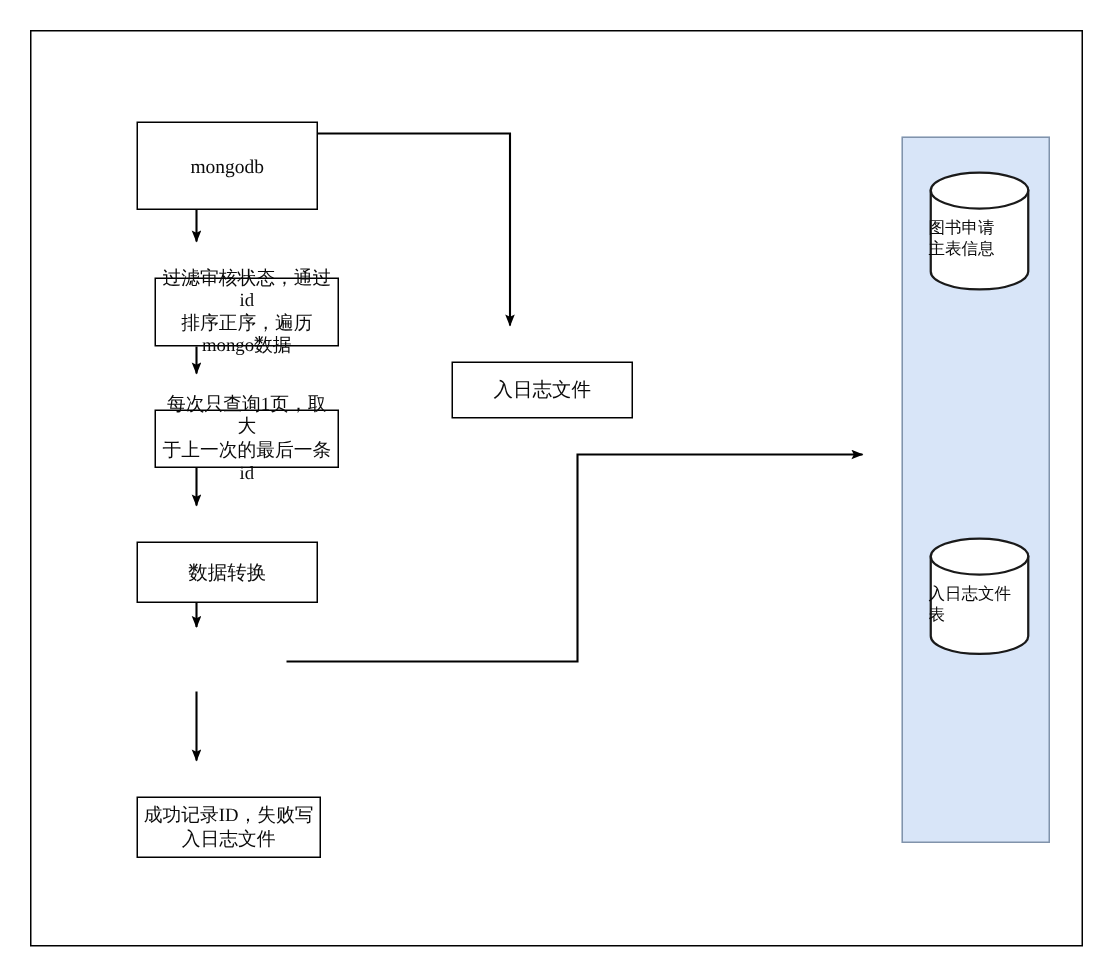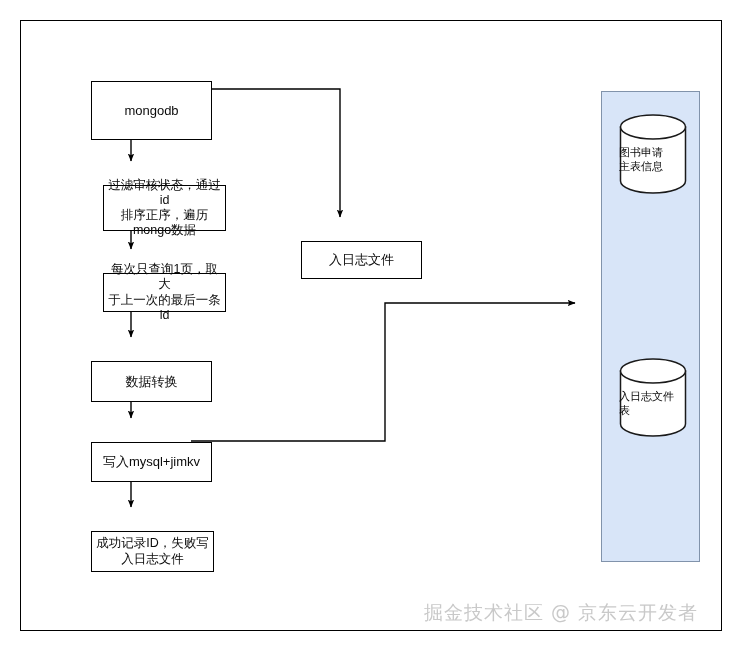--- a/index.html
+++ b/index.html
@@ -43,20 +43,21 @@
     border: 1.4px solid #000000;
     box-sizing: border-box;
     display: flex;
     align-items: center;
     justify-content: center;
     text-align: center;
     color: #0a0a0a;
     line-height: 1.22;
     padding: 0 3px;
     white-space: pre-line;
+    font-family: Liberation Serif, serif;
   }
   .node.n-mongodb   { left:70px;  top:60px;  width:121px; height:59px;  font-size:13px; }
   .node.n-filter    { left:82px;  top:164px; width:123px; height:46px;  font-size:12.5px; }
   .node.n-page      { left:70px;  top:252px; width:123px; height:39px;  font-size:12.5px;margin-left:12px; }
   .node.n-query     { left:280px; top:220px; width:121px; height:38px;  font-size:13px; }
   .node.n-transform { left:70px;  top:340px; width:121px; height:41px;  font-size:13px; }
   .node.n-write     { left:70px;  top:421px; width:121px; height:40px;  font-size:13px; }
   .node.n-log       { left:70px;  top:510px; width:123px; height:41px;  font-size:12.5px; }
 
   .cylinder {
@@ -133,21 +134,20 @@
 排序正序，遍历
 mongo数据</div>
 
     <div class="node n-page">每次只查询1页，取大
 于上一次的最后一条id</div>
 
     <div class="node n-query">入日志文件</div>
 
     <div class="node n-transform">数据转换</div>
 
-    <div class="node n-write">写入mysql+jimkv</div>
 
     <div class="node n-log">成功记录ID，失败写
 入日志文件</div>
 
     <div class="cylinder cyl-1">
       <svg class="cyl-svg" width="68" height="80" viewBox="0 0 68 80">
         <path d="M1.5,13 L1.5,67 A32.5,12 0 0 0 66.5,67 L66.5,13 Z" fill="#ffffff" stroke="#1a1a1a" stroke-width="1.5"></path>
         <ellipse cx="34" cy="13" rx="32.5" ry="12" fill="#ffffff" stroke="#1a1a1a" stroke-width="1.5"></ellipse>
       </svg>
       <div class="cyl-label">图书申请
@@ -158,15 +158,14 @@
       <svg class="cyl-svg" width="68" height="79" viewBox="0 0 68 79">
         <path d="M1.5,13 L1.5,66 A32.5,12 0 0 0 66.5,66 L66.5,13 Z" fill="#ffffff" stroke="#1a1a1a" stroke-width="1.5"></path>
         <ellipse cx="34" cy="13" rx="32.5" ry="12" fill="#ffffff" stroke="#1a1a1a" stroke-width="1.5"></ellipse>
       </svg>
       <div class="cyl-label">入日志文件
 表</div>
     </div>
 
   </div>
 
-  <div class="watermark">掘金技术社区 @ 京东云开发者</div>
 
 </div>
 
 </body></html>

